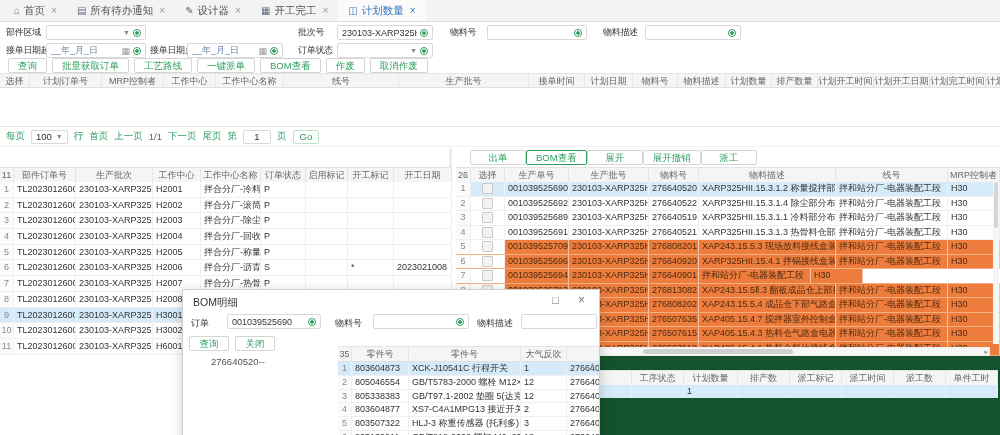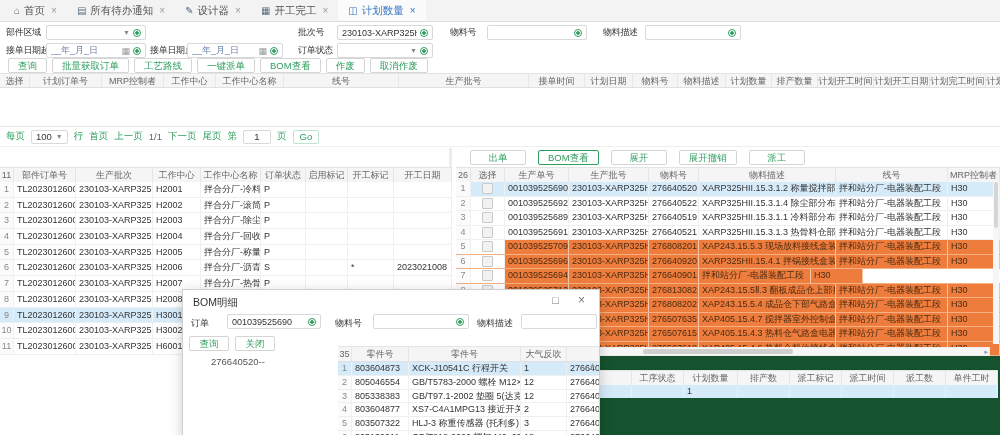--- a/index.html
+++ b/index.html
@@ -69,21 +69,21 @@
   #leftbtns{position:absolute;top:2px;left:8px;display:flex;gap:10px;}
   #leftbtns .btn{min-width:56px;}
   #leftbtns .btn:first-child{min-width:86px;}
   #leftheader{position:absolute;top:19px;left:0;width:452px;}
   #leftbody{position:absolute;top:34px;left:0;width:452px;bottom:0;overflow:hidden;}
   .lrow{display:flex;height:14.7px;border-bottom:1px solid #efefef;background:#fff;}
   .lrow .cell{line-height:14px;}
   .lrow.sel,.lrow.sel .numcell{background:#d6ebfa;}
 
   #rightpanel{position:absolute;top:148px;left:456px;right:0;bottom:0;background:#fff;}
-  #rightbtns{position:absolute;top:2px;left:14px;display:flex;gap:12px;}
+  #rightbtns{position:absolute;top:2px;left:14px;display:flex;gap:0;}
   #rightbtns .btn{min-width:56px;}
   #rightheader{position:absolute;top:19px;left:0;width:544px;}
   #rightbody{position:absolute;top:34px;left:0;width:544px;}
   .rrow{display:flex;height:13.5px;border-bottom:1px solid #efefef;background:#fff;}
   .rrow.orange{border-bottom:1px solid #f3b183;}
   .rrow.sel .vcell,.rrow.sel .cbcell{background:#d6ebfa;}
   .rrow.orange .vcell{background:#ee7d3d;color:#4a2a10;border-right:1px solid rgba(255,255,255,.55);}
   .cbcell{display:flex;align-items:center;justify-content:center;flex:none;box-sizing:border-box;border-right:1px solid #f0f0f0;}
   .cb{width:9px;height:9px;border:1px solid #c9c9c9;background:#f2f2f2;border-radius:1px;}
 

